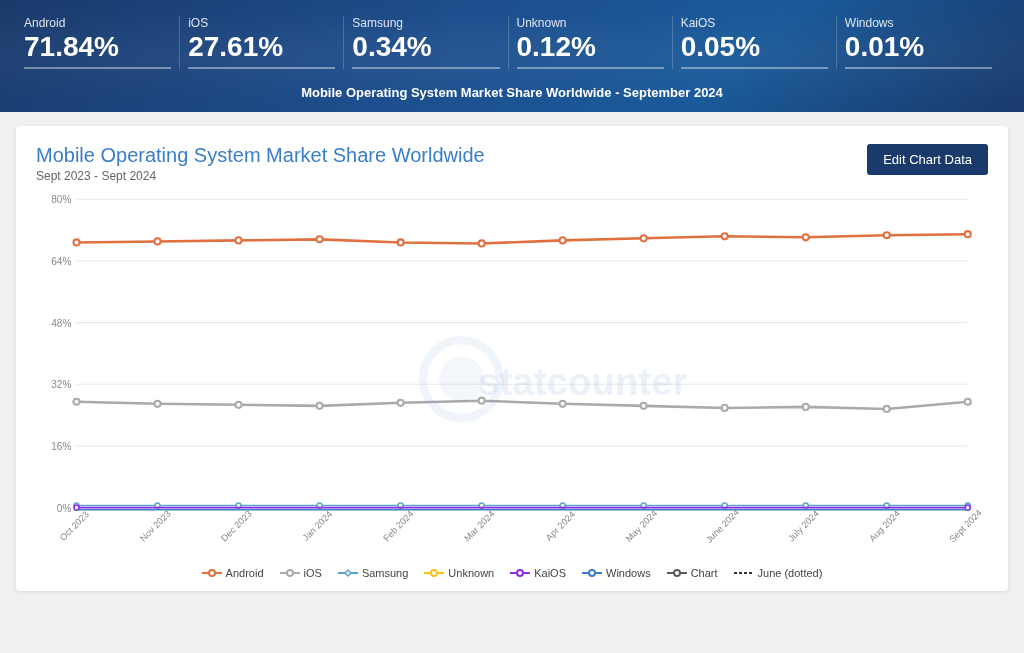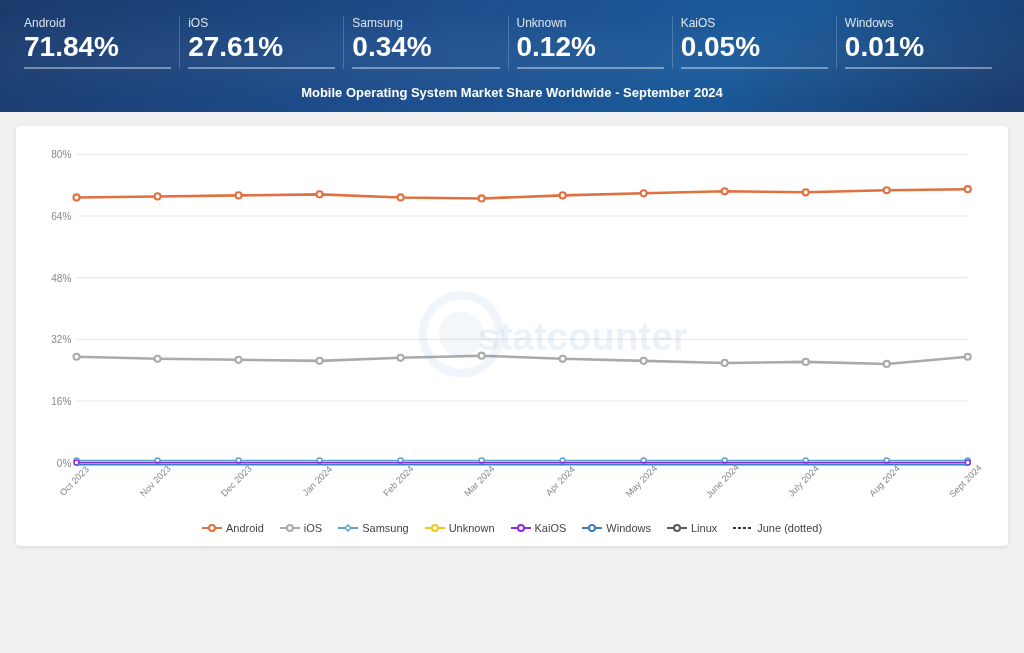--- a/index.html
+++ b/index.html
@@ -153,20 +153,27 @@
       <div class="stat-item">
       <div class="stat-label">Windows</div>
       <div class="stat-value">0.01%</div>
       <div class="stat-underline"></div>
     </div>
     </div>
   <div class="header-subtitle">Mobile Operating System Market Share Worldwide - September 2024</div>
 </div>
 
 <div class="chart-container">
+  <div class="chart-header">
+    <div>
+      <div class="chart-title">Mobile Operating System Market Share Worldwide</div>
+      <div class="chart-subtitle">Sept 2023 - Sept 2024</div>
+    </div>
+    <button class="edit-btn">Edit Chart Data</button>
+  </div>
 
   <div class="chart-svg-wrapper">
     <svg width="100%" height="100%" viewBox="0 0 940 360" preserveAspectRatio="none">
 
       <line x1="40" y1="10" x2="920" y2="10" stroke="#e8e8e8" stroke-width="1"></line>
       <line x1="40" y1="70" x2="920" y2="70" stroke="#e8e8e8" stroke-width="1"></line>
       <line x1="40" y1="130" x2="920" y2="130" stroke="#e8e8e8" stroke-width="1"></line>
       <line x1="40" y1="190" x2="920" y2="190" stroke="#e8e8e8" stroke-width="1"></line>
       <line x1="40" y1="250" x2="920" y2="250" stroke="#e8e8e8" stroke-width="1"></line>
       <line x1="40" y1="310" x2="920" y2="310" stroke="#e8e8e8" stroke-width="1"></line>
@@ -293,21 +300,21 @@
           <line x1="0" y1="5" x2="20" y2="5" stroke="#3a7ec8" stroke-width="2"></line>
           <circle cx="10" cy="5" r="3" fill="white" stroke="#3a7ec8" stroke-width="2"></circle>
         </svg>
       <span>Windows</span>
     </div>
     <div class="legend-item">
       <svg width="20" height="10">
           <line x1="0" y1="5" x2="20" y2="5" stroke="#5b5b5b" stroke-width="2"></line>
           <circle cx="10" cy="5" r="3" fill="white" stroke="#5b5b5b" stroke-width="2"></circle>
         </svg>
-      <span>Linux</span>
+      <span>Chart</span>
     </div>
     <div class="legend-item">
       <svg width="20" height="10">
           <line x1="0" y1="5" x2="20" y2="5" stroke="#333" stroke-width="2" stroke-dasharray="3,2"></line>
         </svg>
       <span>June (dotted)</span>
     </div>
   </div>
 </div>
 

